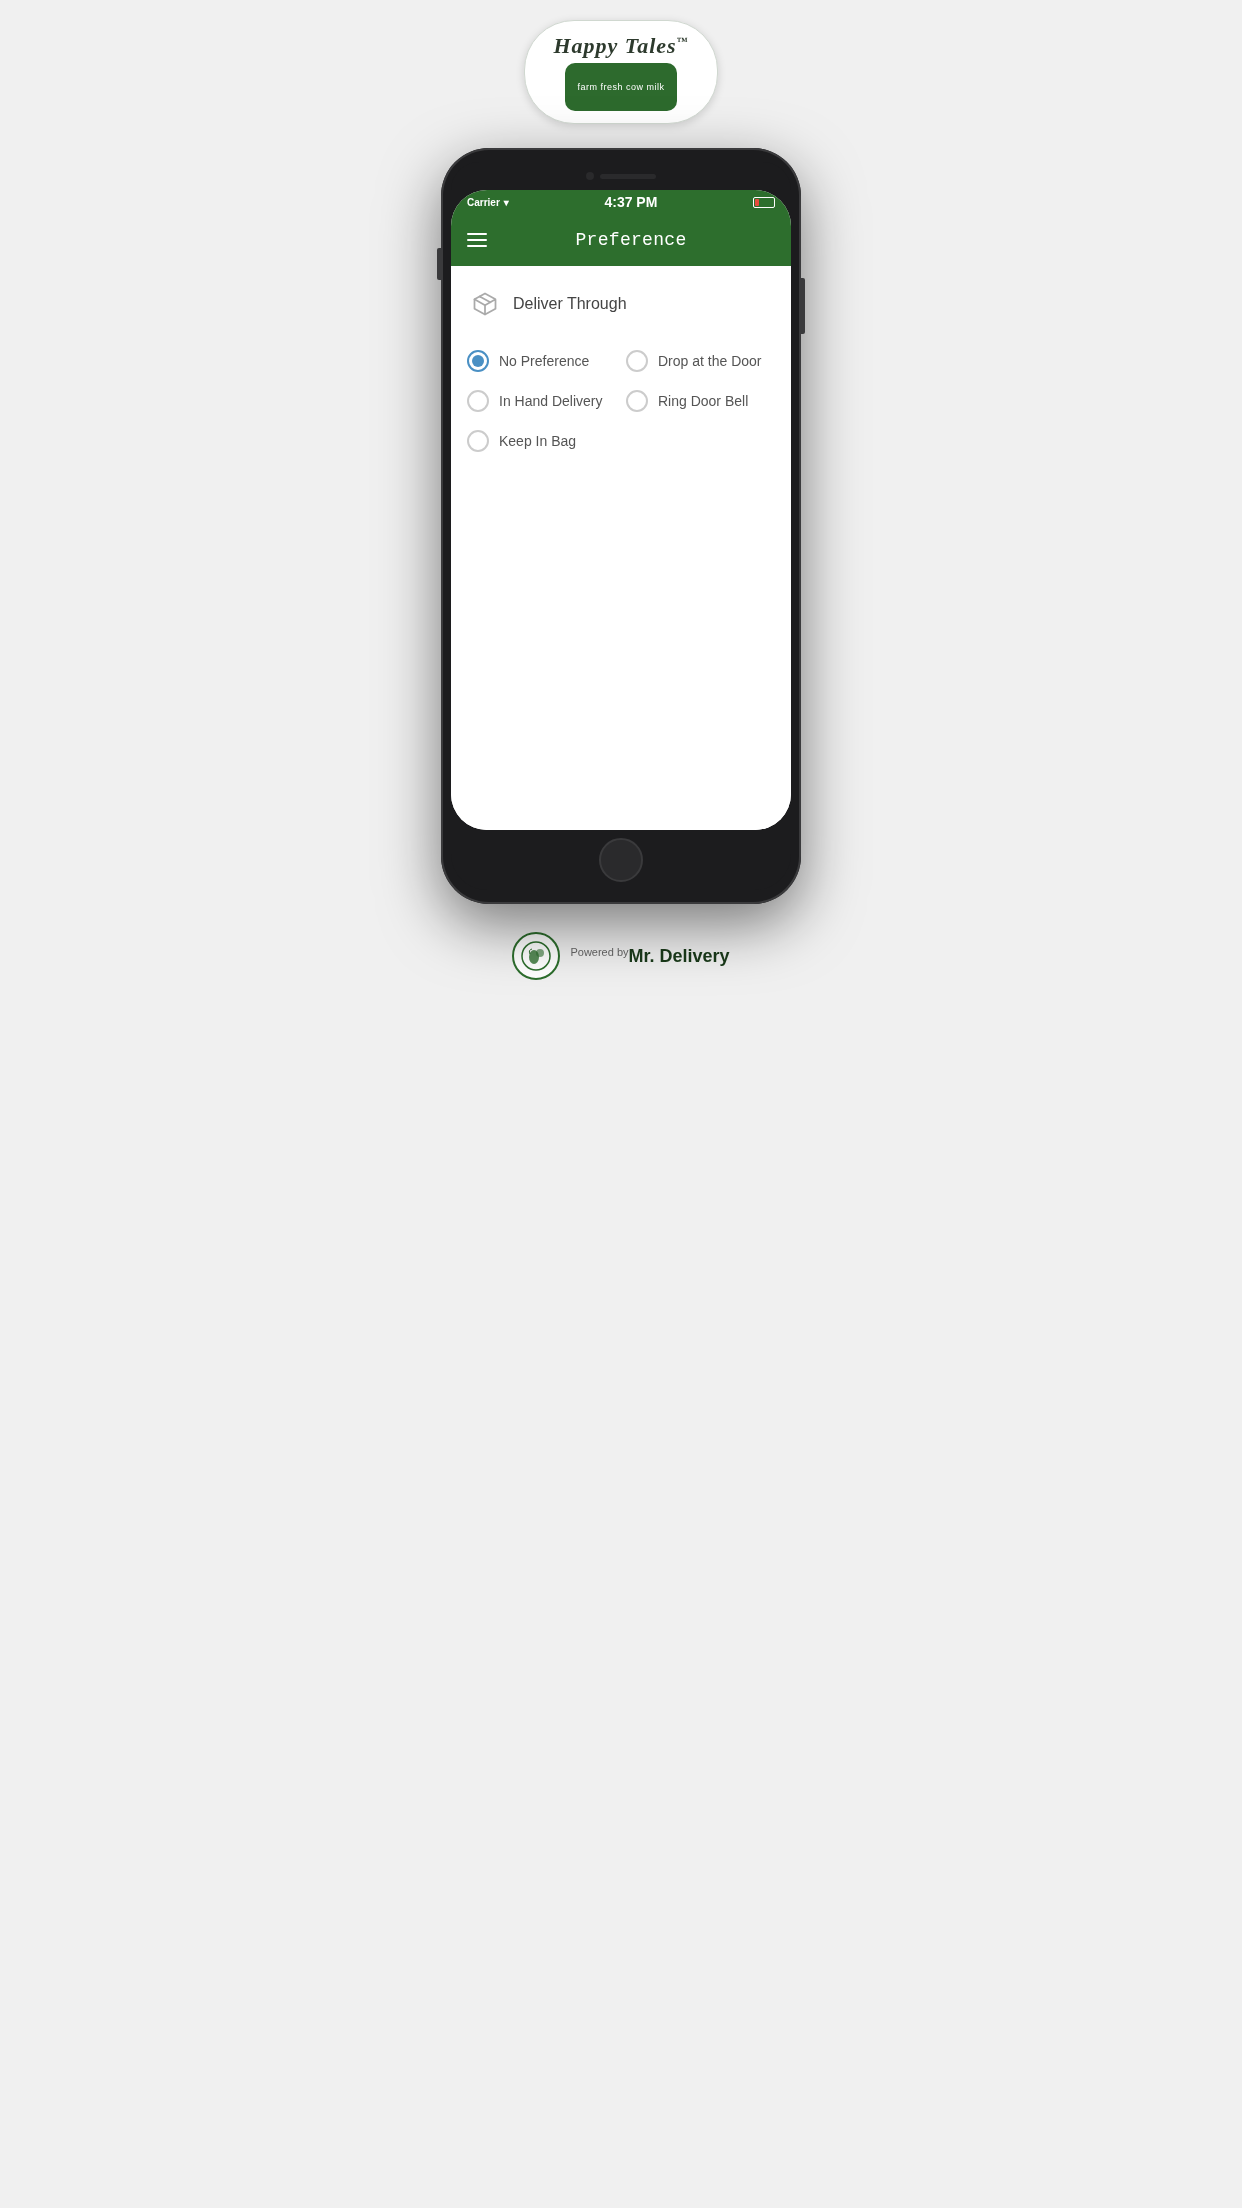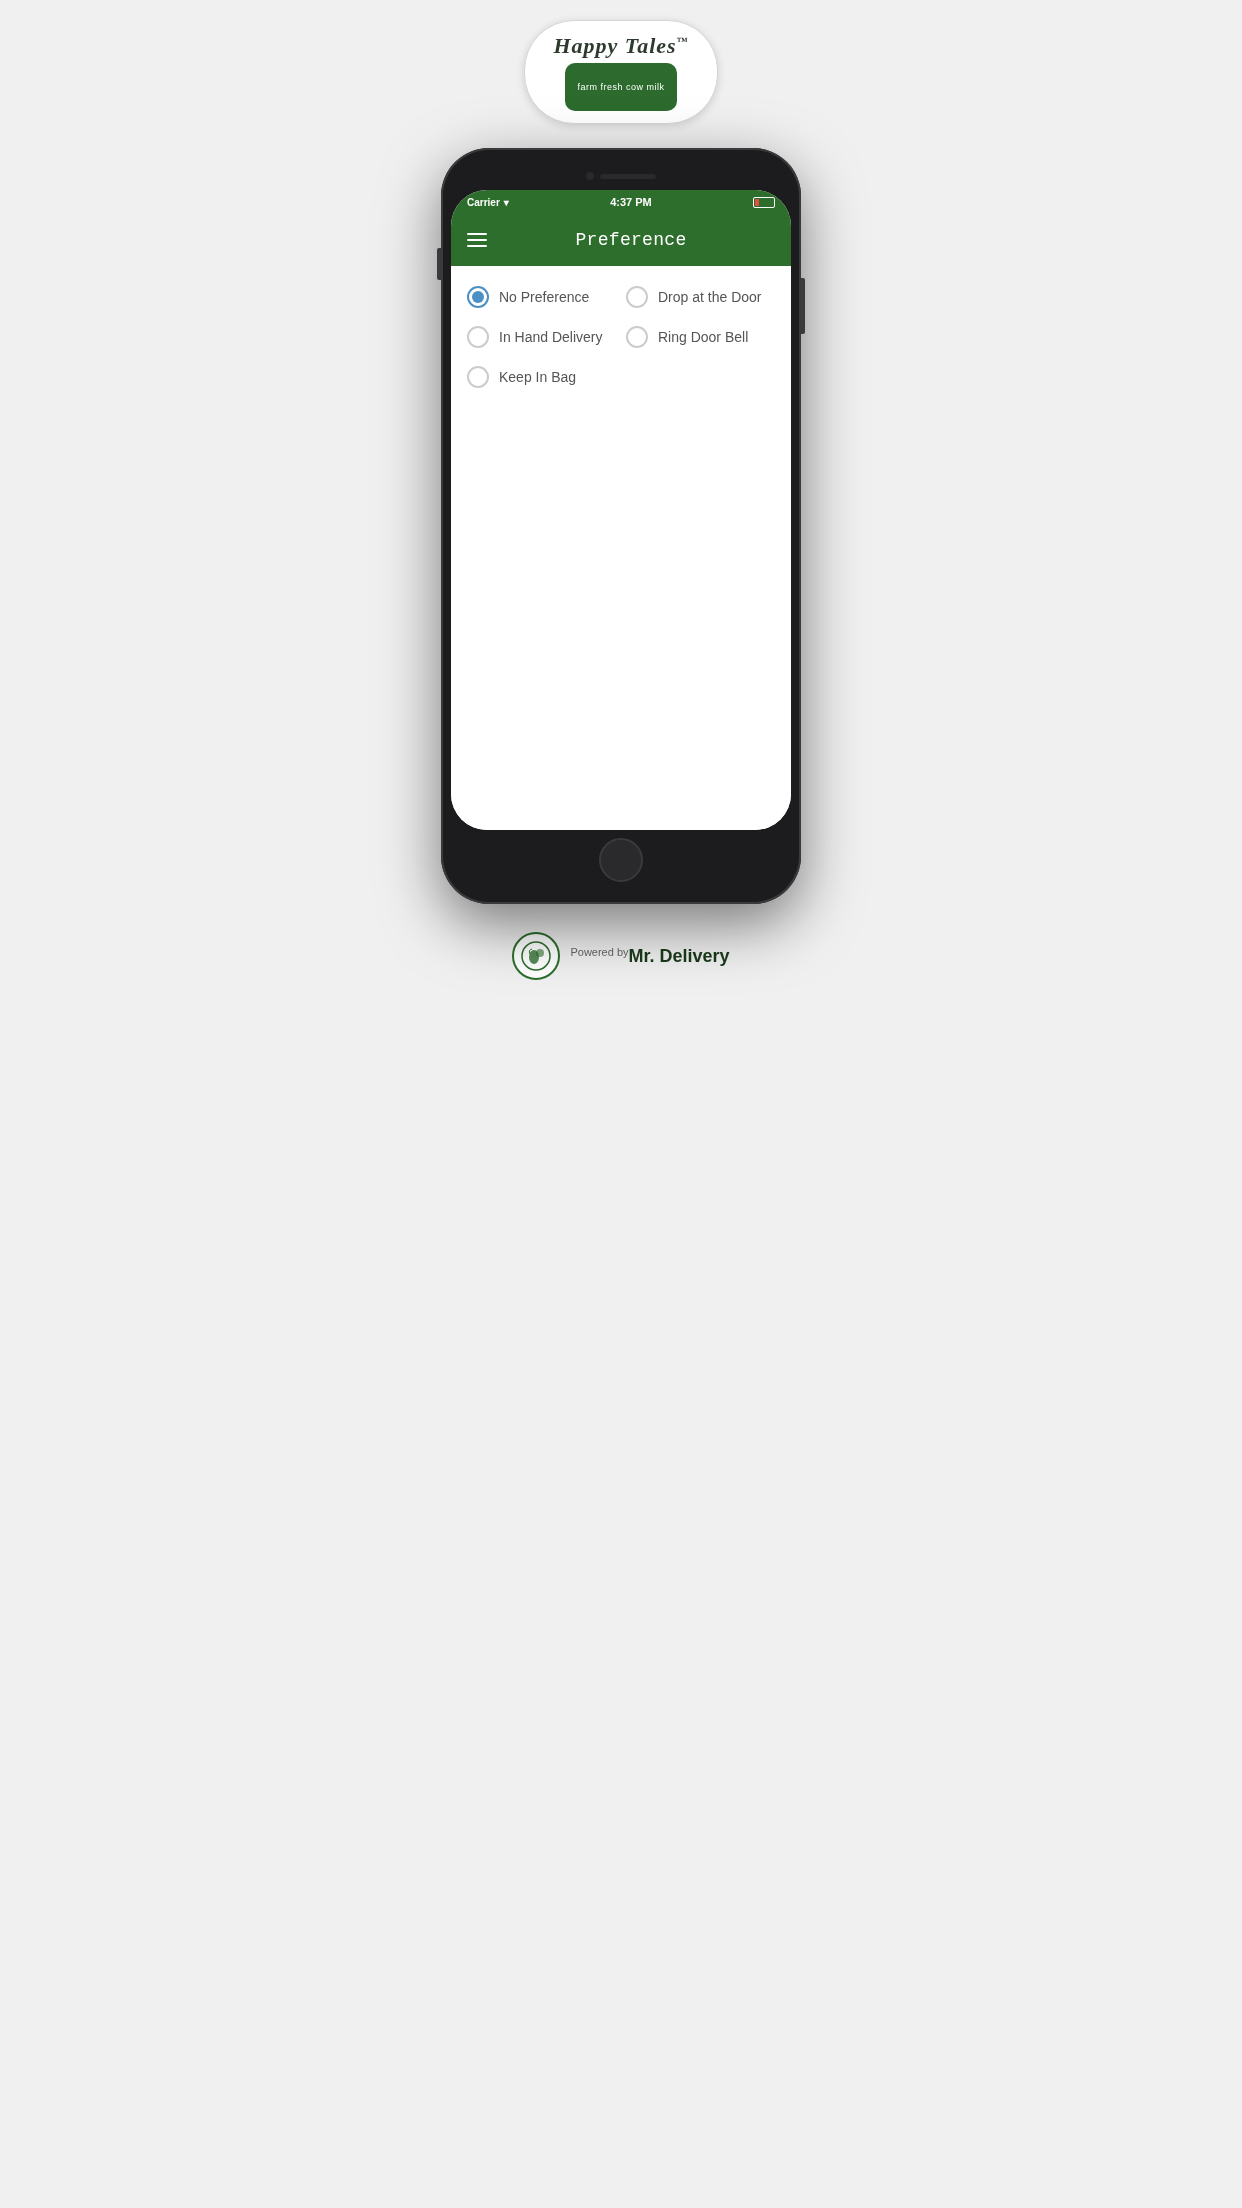--- a/index.html
+++ b/index.html
@@ -143,21 +143,21 @@
       display: flex;
       align-items: center;
       gap: 4px;
     }
 
     .wifi-icon {
       font-size: 10px;
     }
 
     .status-time {
-      font-size: 11px;
+      font-size: 14px;
       color: white;
       font-weight: 600;
     }
 
     .status-battery {
       display: flex;
       align-items: center;
       gap: 2px;
     }
 
@@ -420,20 +420,30 @@
         <span></span>
         <span></span>
         <span></span>
       </div>
       <div class="app-title">Preference</div>
     </div>
 
     <div class="app-content">
       <div class="content-scroll">
 
+        <div class="section-header">
+          <div class="box-icon">
+            <svg viewBox="0 0 24 24" fill="none" stroke="#aaa" stroke-width="1.5" stroke-linecap="round" stroke-linejoin="round">
+              <path d="M21 8L12 3 3 8m18 0l-9 5m9-5v8l-9 5m0 0L3 16V8m9 5v8"></path>
+              <path d="M3 8l9 5"></path>
+              <path d="M7.5 5.5L16.5 10.5"></path>
+            </svg>
+          </div>
+          <span class="section-label">Deliver Through</span>
+        </div>
 
         <div class="options-grid">
 
           <div class="radio-option">
             <div class="radio-circle selected">
             </div>
             <span class="radio-label">No Preference</span>
           </div>
 
           <div class="radio-option">

